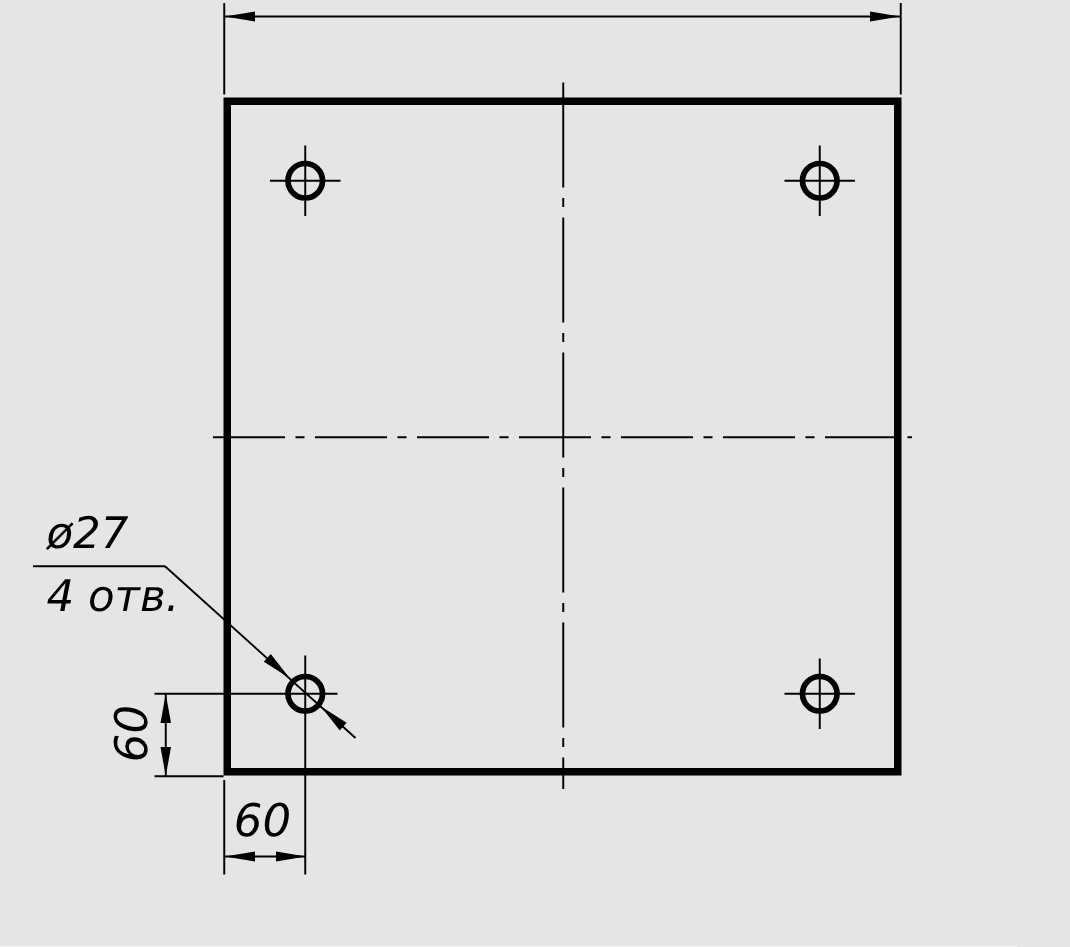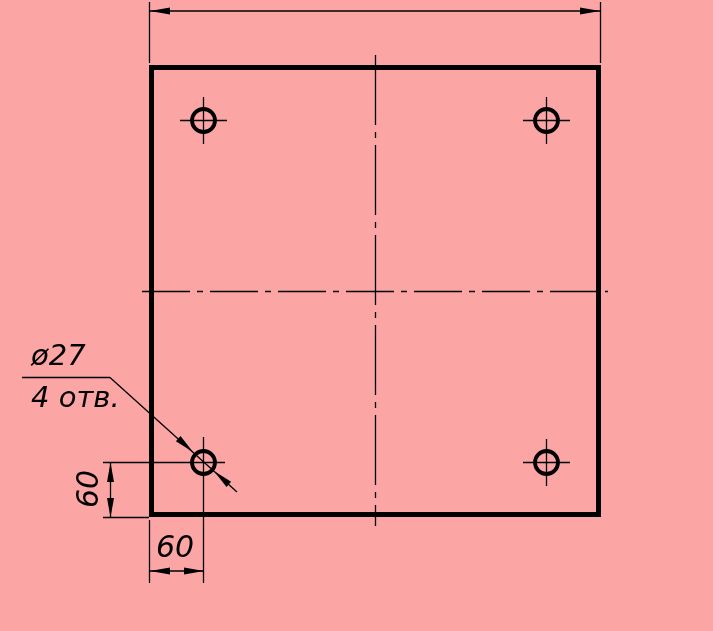--- a/index.html
+++ b/index.html
@@ -4,21 +4,21 @@
 <style>
   html, body {
     margin: 0;
     padding: 0;
     background: #ffffff;
   }
   .canvas {
     position: relative;
     width: 713px;
     height: 631px;
-    background: #fca5a5;
+    background: #e5e5e5;
     overflow: hidden;
   }
   svg {
     display: block;
   }
   .thick {
     stroke: #000000;
     stroke-width: 5;
     fill: none;
   }

